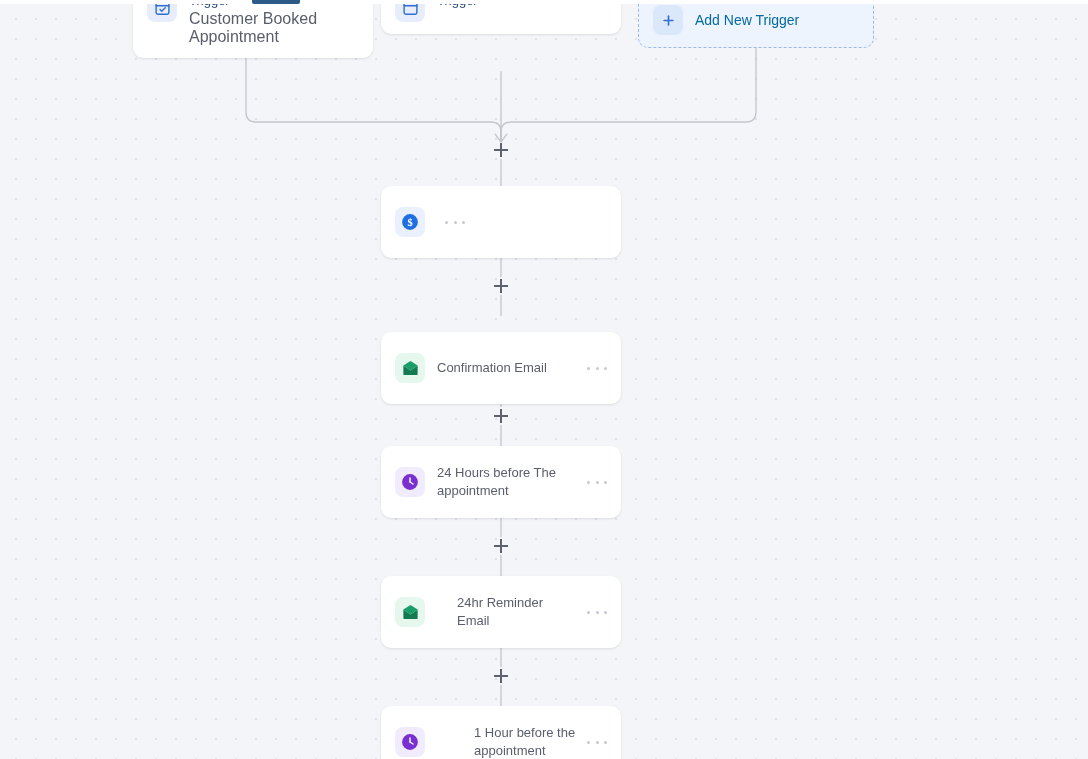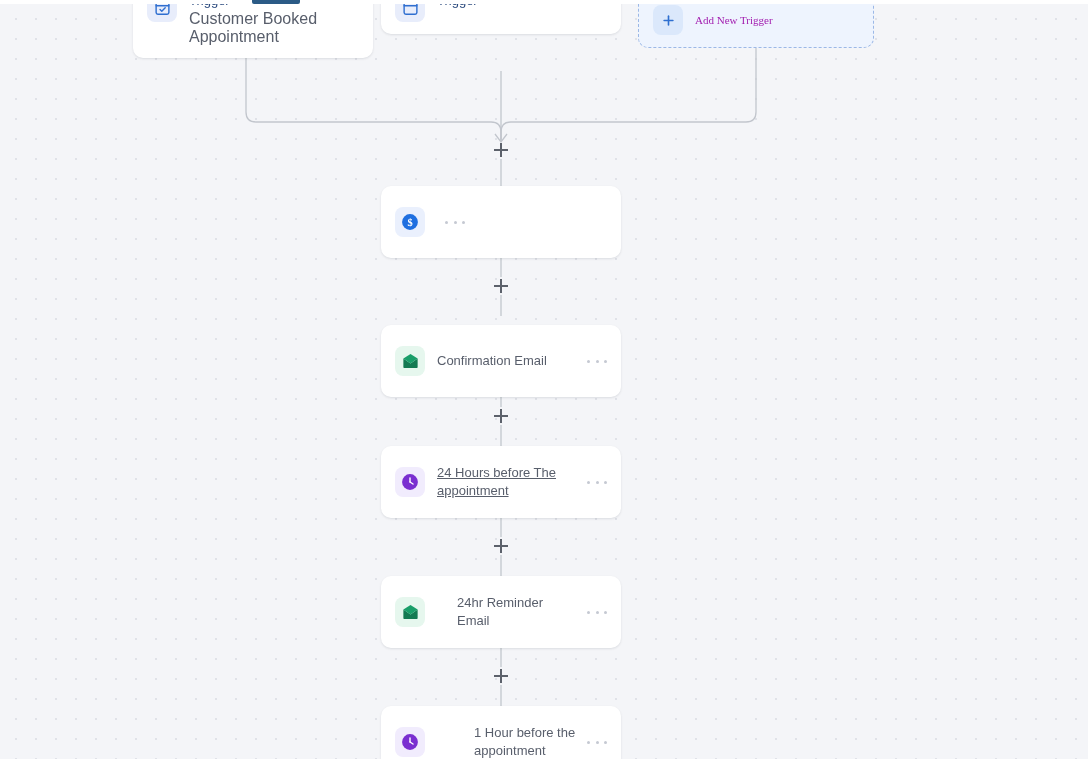--- a/index.html
+++ b/index.html
@@ -175,23 +175,22 @@
     flex: 0 0 30px;
     display: flex;
     align-items: center;
     justify-content: center;
     margin-right: 12px;
     color: #2f6fd0;
     font-size: 20px;
     line-height: 1;
   }
   #add-new-trigger .add-label {
-    color: #a21caf;
-    font-size: 11px;
-    font-family: Liberation Serif, serif;
+    color: #0369a1;
+    font-size: 14px;
   }
 </style>
 </head>
 <body>
 
 <div id="tab-indicator-rail">
   <div id="tab-indicator"></div>
 </div>
 
 <div id="canvas">
@@ -272,21 +271,21 @@
         <text x="12" y="16.4" text-anchor="middle" fill="#ffffff" font-family="Liberation Serif, serif" font-size="12.5" font-weight="bold">$</text>
       </svg>
     </span>
     <span class="dots-menu">
       <i></i>
         <i></i>
         <i></i>
     </span>
   </div>
 
-  <div class="node-card action-card" style="top:325px; height:72px;">
+  <div class="node-card action-card" style="top:332px; height:72px;">
     <span class="icon-tile green">
       <svg width="19" height="19" viewBox="0 0 24 24">
         <path d="M3 8.2 L12 14.6 L21 8.2 L21 19.2 Q21 20.2 20 20.2 L4 20.2 Q3 20.2 3 19.2 Z" fill="#147a52"></path>
         <path d="M3 8.2 L12 2.6 L21 8.2 L12 14.6 Z" fill="#1a9e69"></path>
       </svg>
     </span>
     <span class="card-text">
       <span class="action-title" style="display:block; max-width:150px;">Confirmation Email</span>
     </span>
     <span class="dots-menu">
@@ -300,21 +299,21 @@
     <span class="icon-tile purple">
       <svg width="20" height="20" viewBox="0 0 24 24">
         <circle cx="12" cy="12" r="9.5" fill="#7a2fd0"></circle>
         <g stroke="#ffffff" stroke-width="1.7" stroke-linecap="round">
           <line x1="12" y1="12" x2="12" y2="7.2"></line>
           <line x1="12" y1="12" x2="15.6" y2="14.4"></line>
         </g>
       </svg>
     </span>
     <span class="card-text">
-      <span class="action-title" style="display:block; max-width:150px;text-decoration:underline;">24 Hours before The appointment</span>
+      <span class="action-title" style="display:block; max-width:150px;">24 Hours before The appointment</span>
     </span>
     <span class="dots-menu">
       <i></i>
         <i></i>
         <i></i>
     </span>
   </div>
 
   <div class="node-card action-card" style="top:576px; height:72px;gap:20px;">
     <span class="icon-tile green">

